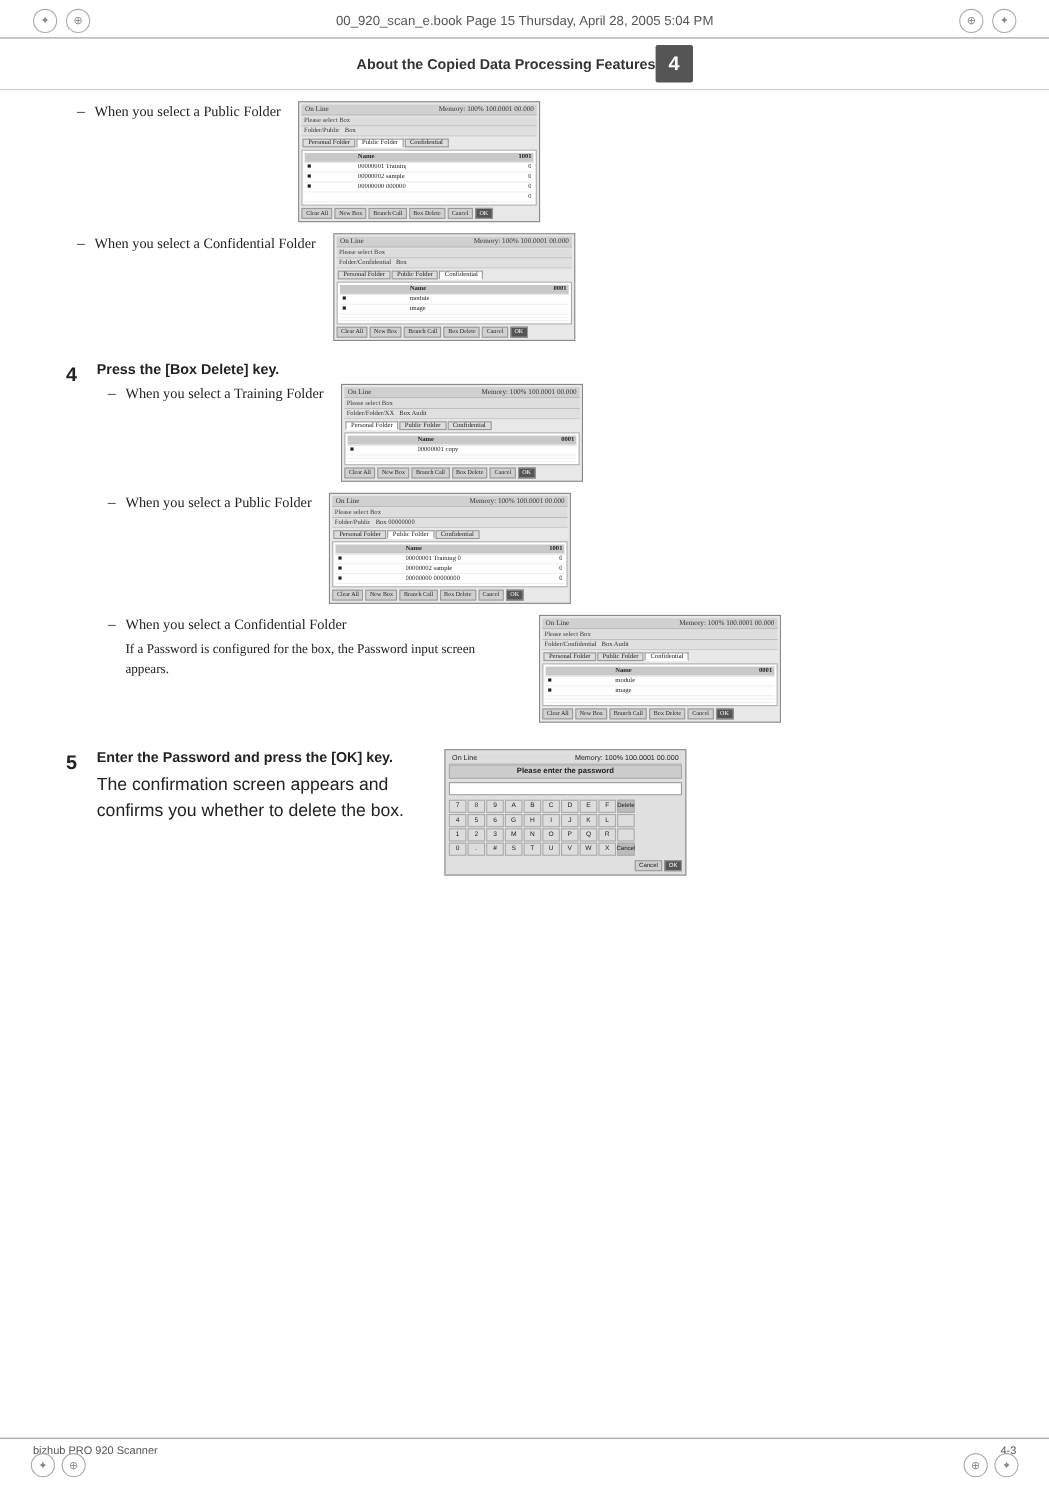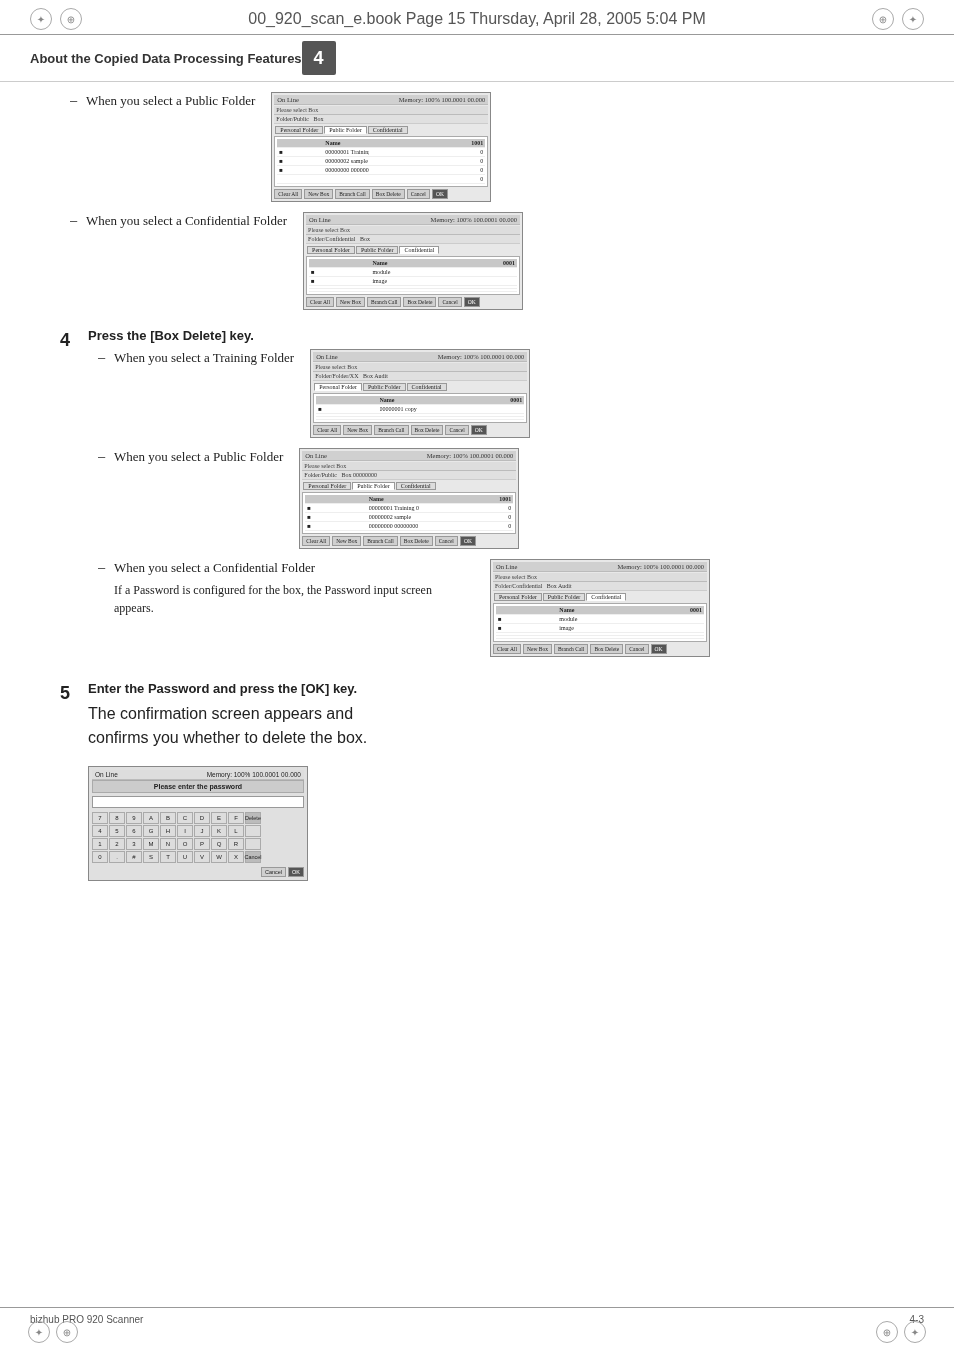--- a/index.html
+++ b/index.html
@@ -23,42 +23,42 @@
 
     
     .header-bar {
       display: flex;
       align-items: center;
       justify-content: space-between;
       border-bottom: 1px solid #999;
       padding: 8px 30px 4px 30px;
     }
     .header-meta {
-      font-size: 16px;
+      font-size: 12px;
       color: #555;
     }
     .header-corner {
       display: flex;
       align-items: center;
       gap: 8px;
     }
     .compass-icon {
       width: 22px; height: 22px;
       border: 1.5px solid #aaa;
       border-radius: 50%;
       display: inline-flex;
       align-items: center;
       justify-content: center;
       font-size: 10px;
       color: #888;
     }
     .chapter-header {
       display: flex;
       align-items: center;
-      justify-content: flex-start;
+      justify-content: center;
       padding: 6px 30px 6px 30px;
       border-bottom: 1px solid #ccc;
       margin-bottom: 0;
     }
     .chapter-title {
       font-size: 13px;
       font-weight: bold;
       color: #333;
     }
     .chapter-number-box {
@@ -594,21 +594,21 @@
             </div>
           </div>
         </div>
 
       </div>
     </div>
 
     <div class="step-row" style="margin-top:8px;">
       <div class="step-number">5</div>
       <div class="step-content">
-        <div style="display:flex;align-items:flex-start;gap:16px;flex-direction:column;">
+        <div style="display:flex;align-items:flex-start;gap:16px;">
           <div style="min-width:220px;max-width:300px;">
             <div class="step-label">Enter the Password and press the [OK] key.</div>
             <div class="note-text">The confirmation screen appears and confirms you whether to delete the box.</div>
           </div>
 
           <div class="pass-screen">
             <div style="font-size:6.5px;padding:1px 3px;background:#ddd;border-bottom:1px solid #bbb;display:flex;justify-content:space-between;">
               <span>On Line</span>
               <span>Memory: 100%  100.0001  00.000</span>
             </div>

